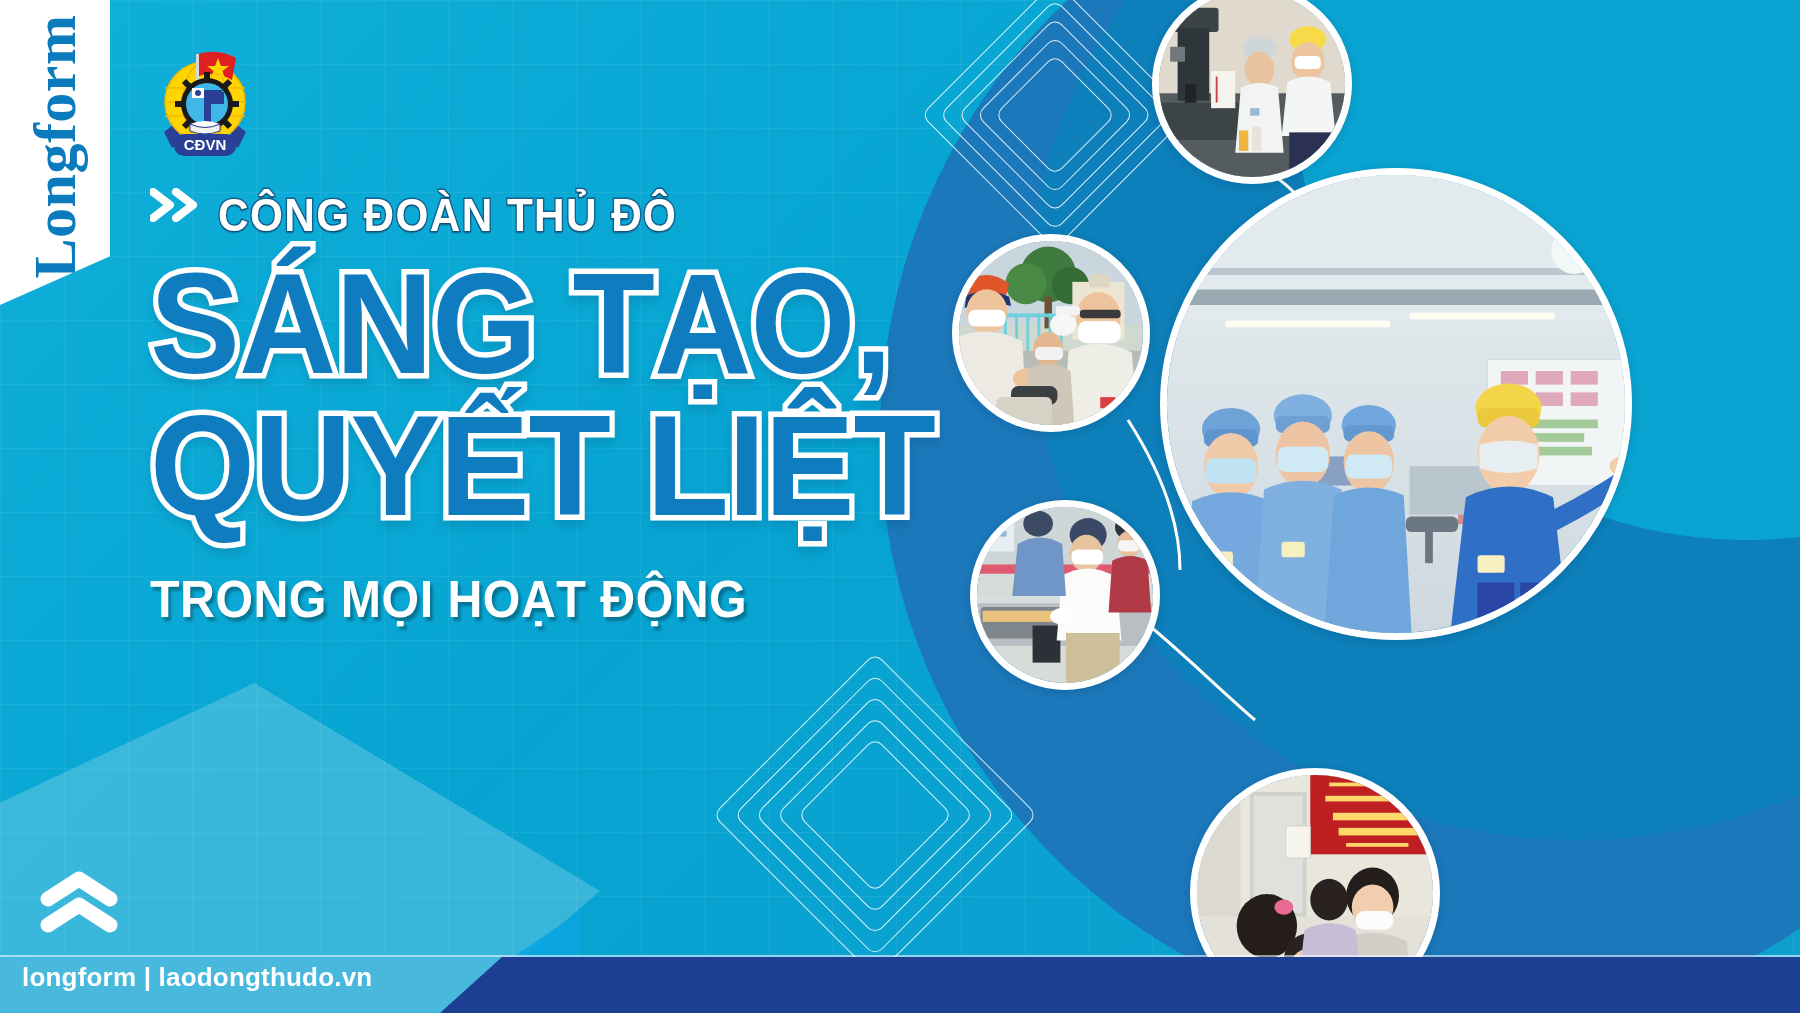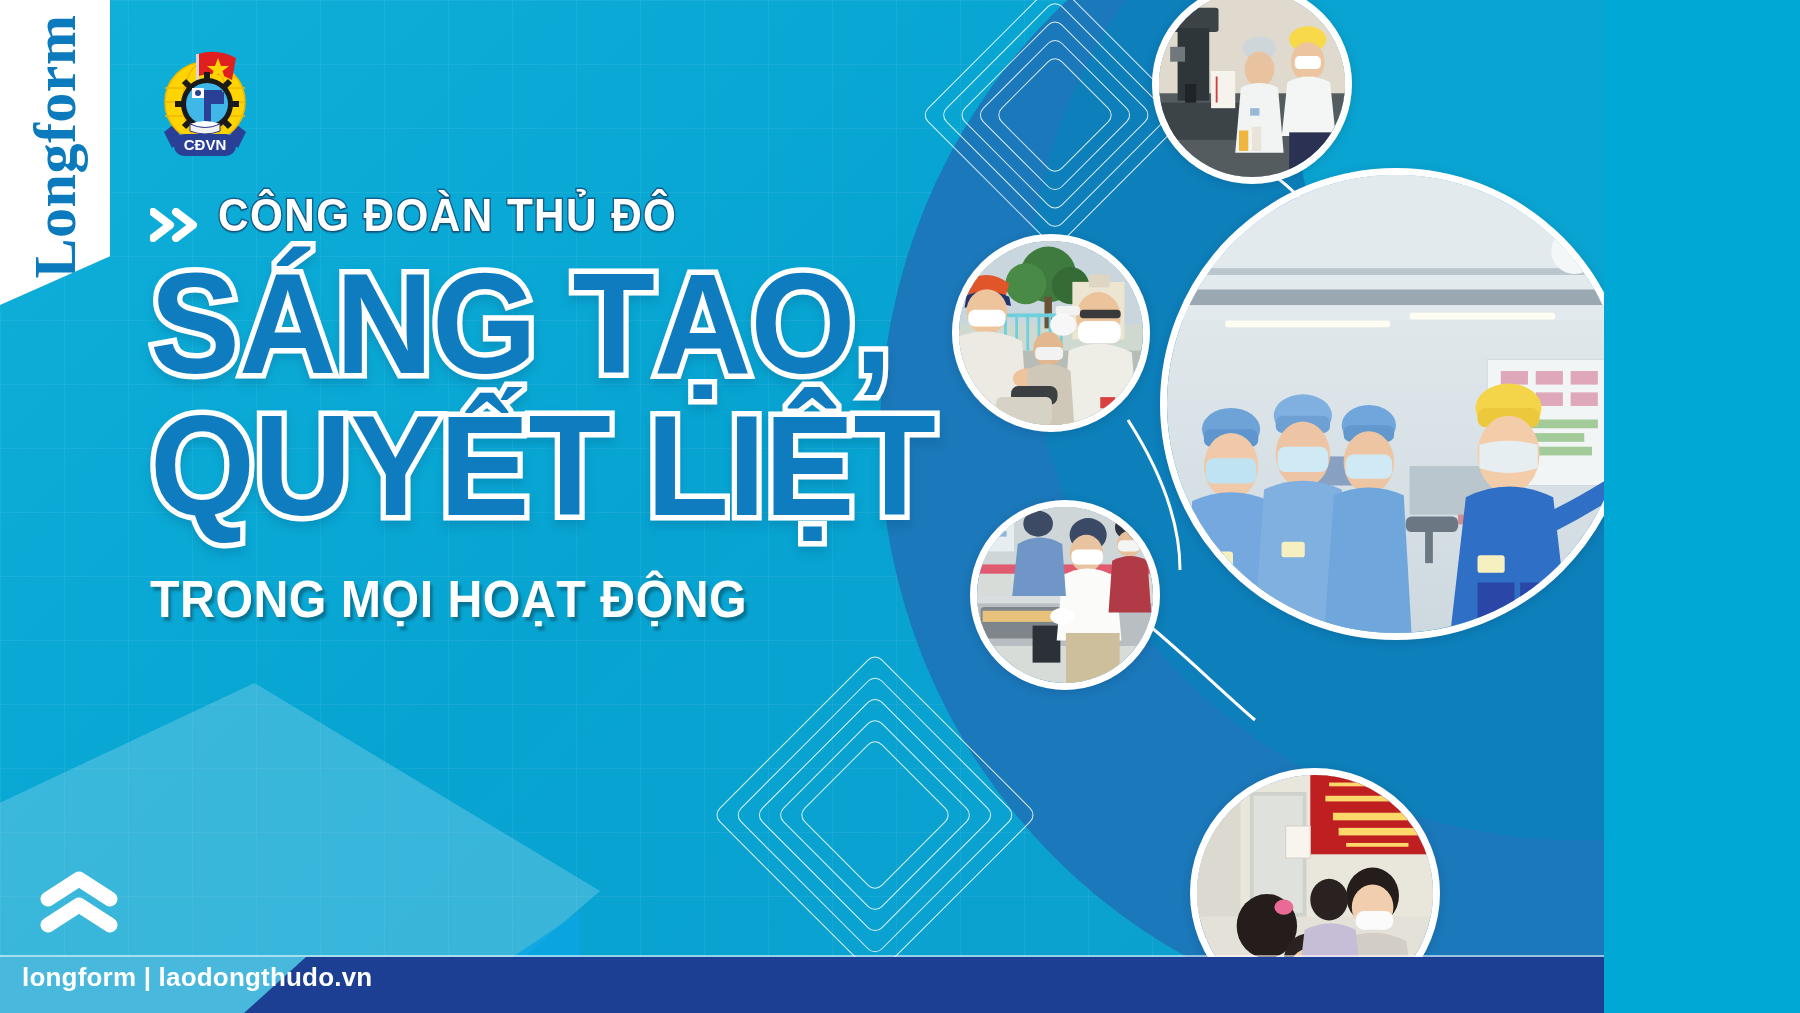--- a/index.html
+++ b/index.html
@@ -5,21 +5,21 @@
 <style>
   * { box-sizing: border-box; margin:0; padding:0; }
   html, body {
     width:1800px; height:1013px;
     background:#00a8d5;
     font-family:"Liberation Sans", sans-serif;
     overflow:hidden;
   }
   #stage {
     position:relative;
-    width:1604px; height:1013px;
+    width:1800px; height:1013px;
     background:#05a9d6;
     overflow:hidden;
   }
 
   
   .bg-grad{
     position:absolute; inset:0;
     background:
       linear-gradient(135deg,#0fb0da 0%, #07a4d2 45%, #0e9fce 100%);
   }
@@ -117,21 +117,21 @@
     left:150px; top:48px;
     width:820px;
     z-index:10;
   }
   .emblem{
     width:110px; height:118px;
     position:relative;
     margin-bottom:22px;
   }
   .kicker{
-    display:flex; align-items:flex-end; gap:16px;
+    display:flex; align-items:flex-start; gap:16px;
     margin-bottom:6px;
   }
   .chev{
     display:block;
     width:52px; height:34px;
     flex:0 0 auto;
   }
   .kicker-text{
     font-family:"Liberation Sans Narrow","Liberation Sans",sans-serif;
     font-size:46px;

